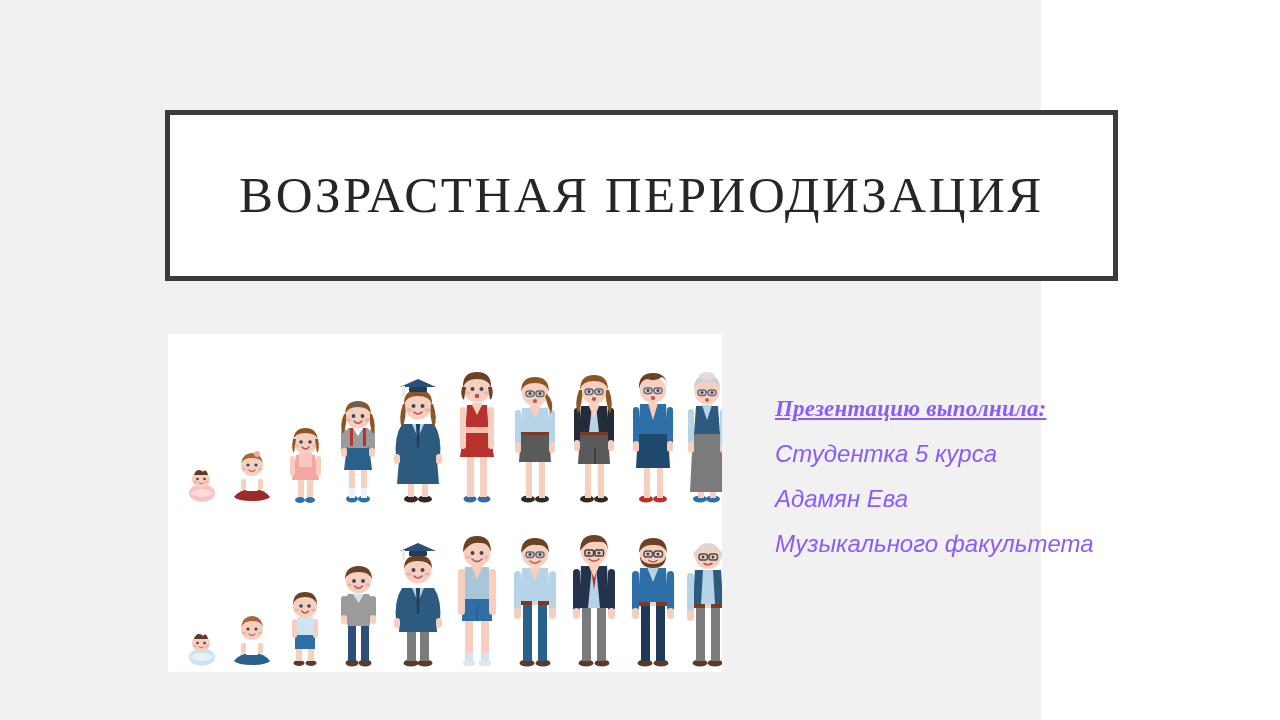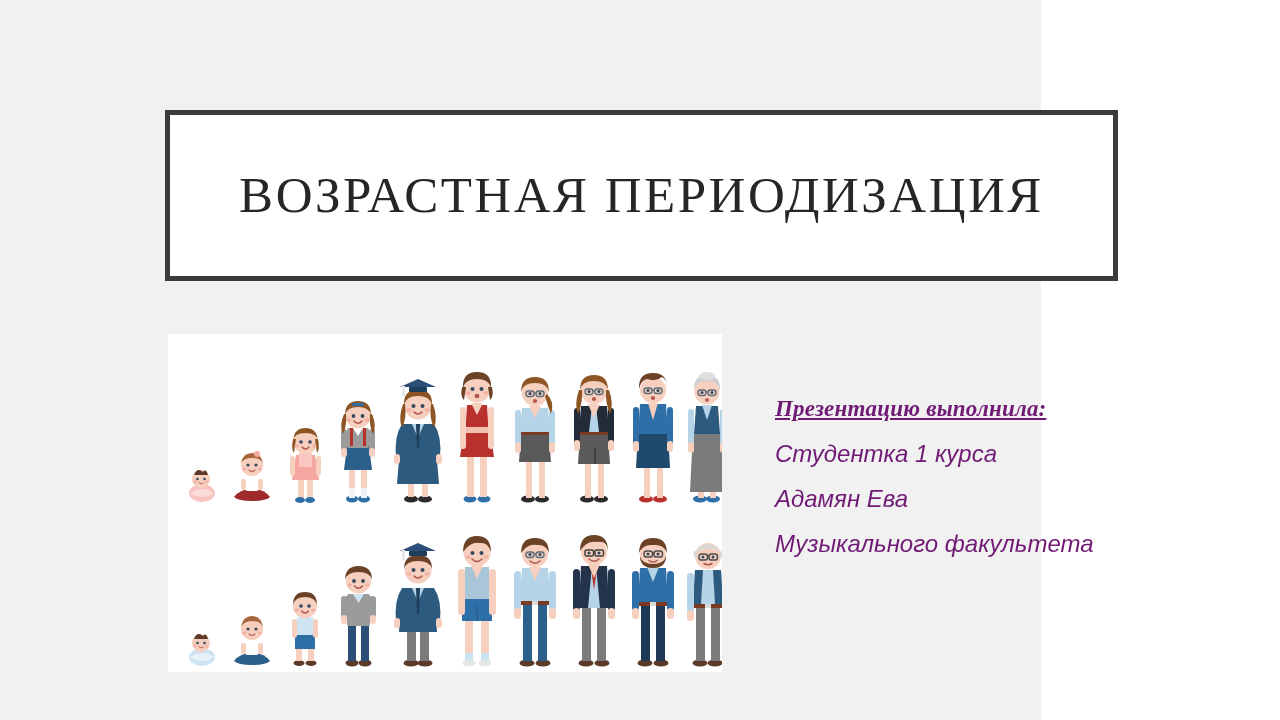--- a/index.html
+++ b/index.html
@@ -44,21 +44,21 @@
   }
 
   
   #author-block {
     position: absolute;
     left: 775px;
     top: 386px;
     width: 440px;
   }
   .author-line {
-    color: #701a75;
+    color: #8b5cf6;
     font-style: italic;
     line-height: 45px;
     white-space: nowrap;
   }
   .author-line.heading {
     font-family: "Liberation Serif", "DejaVu Serif", serif;
     font-weight: bold;
     font-size: 23px;
     text-decoration: underline;
     letter-spacing: 0.2px;
@@ -98,21 +98,21 @@
 <body>
 
 <div id="slide">
 
   <div id="title-box">
     <div id="title-text">ВОЗРАСТНАЯ ПЕРИОДИЗАЦИЯ</div>
   </div>
 
   <div id="author-block">
     <div class="author-line heading">Презентацию выполнила:</div>
-    <div class="author-line body">Студентка 1 курса</div>
+    <div class="author-line body">Студентка 5 курса</div>
     <div class="author-line body">Адамян Ева</div>
     <div class="author-line body">Музыкального факультета</div>
   </div>
 
   <div id="illustration-panel">
 
     <div class="fig-row" id="row-female">
 
       <div class="figure" style="left:14px;">
         <svg width="40" height="40" viewBox="0 0 40 40">

